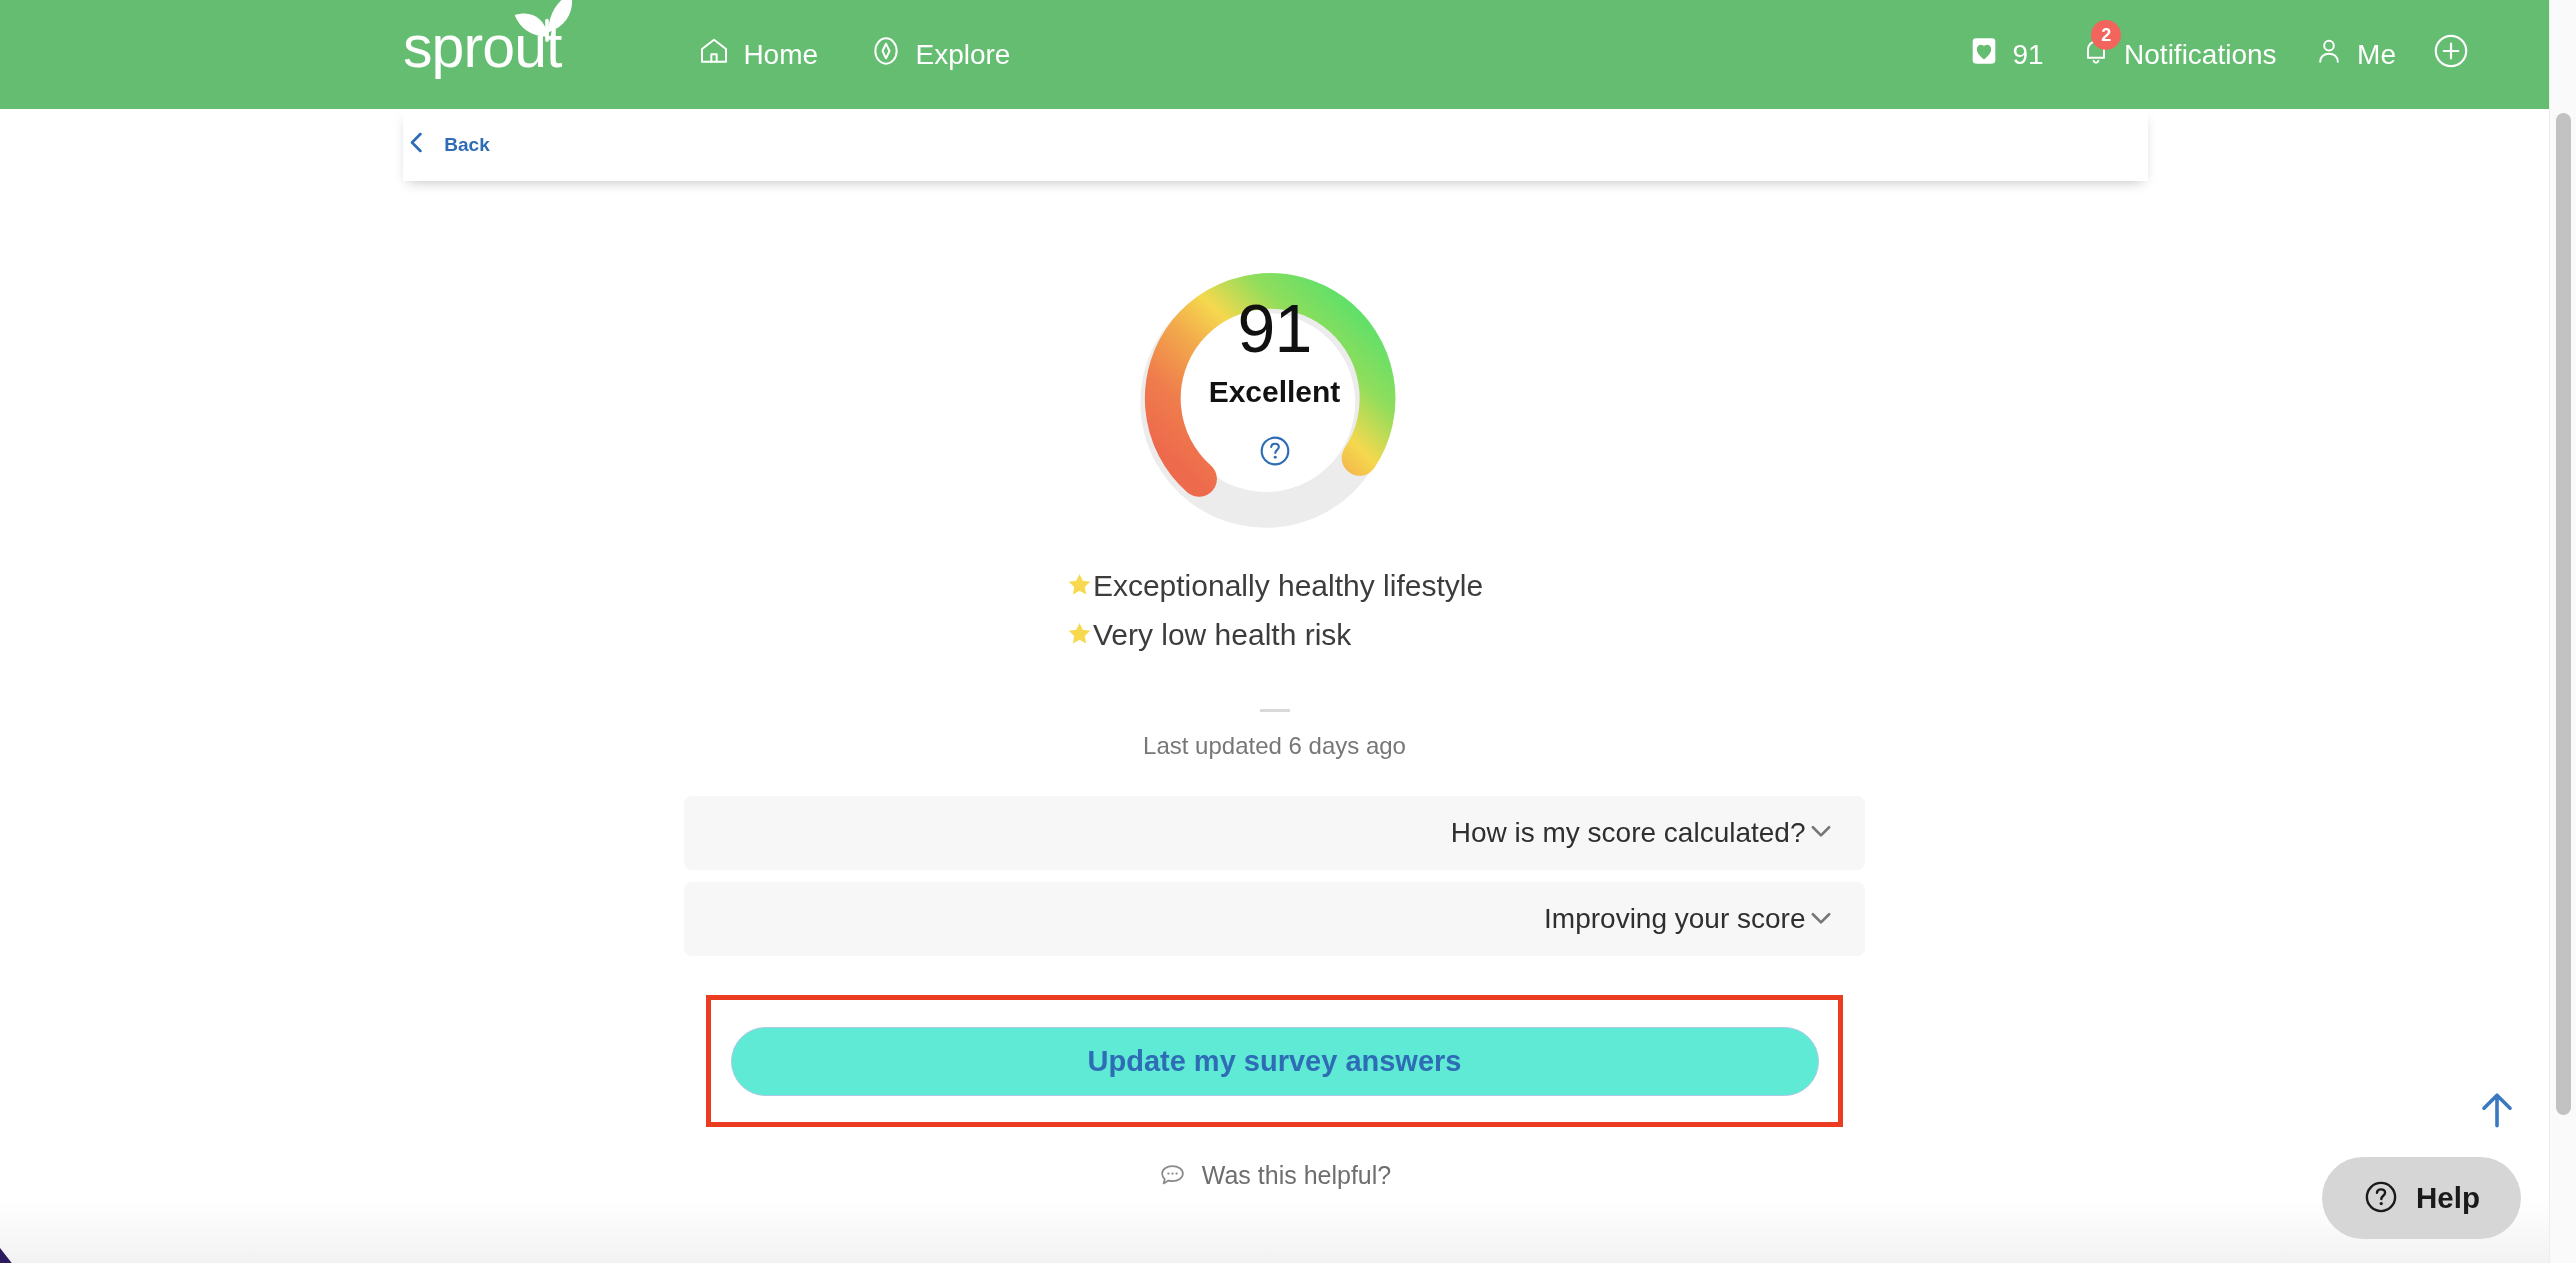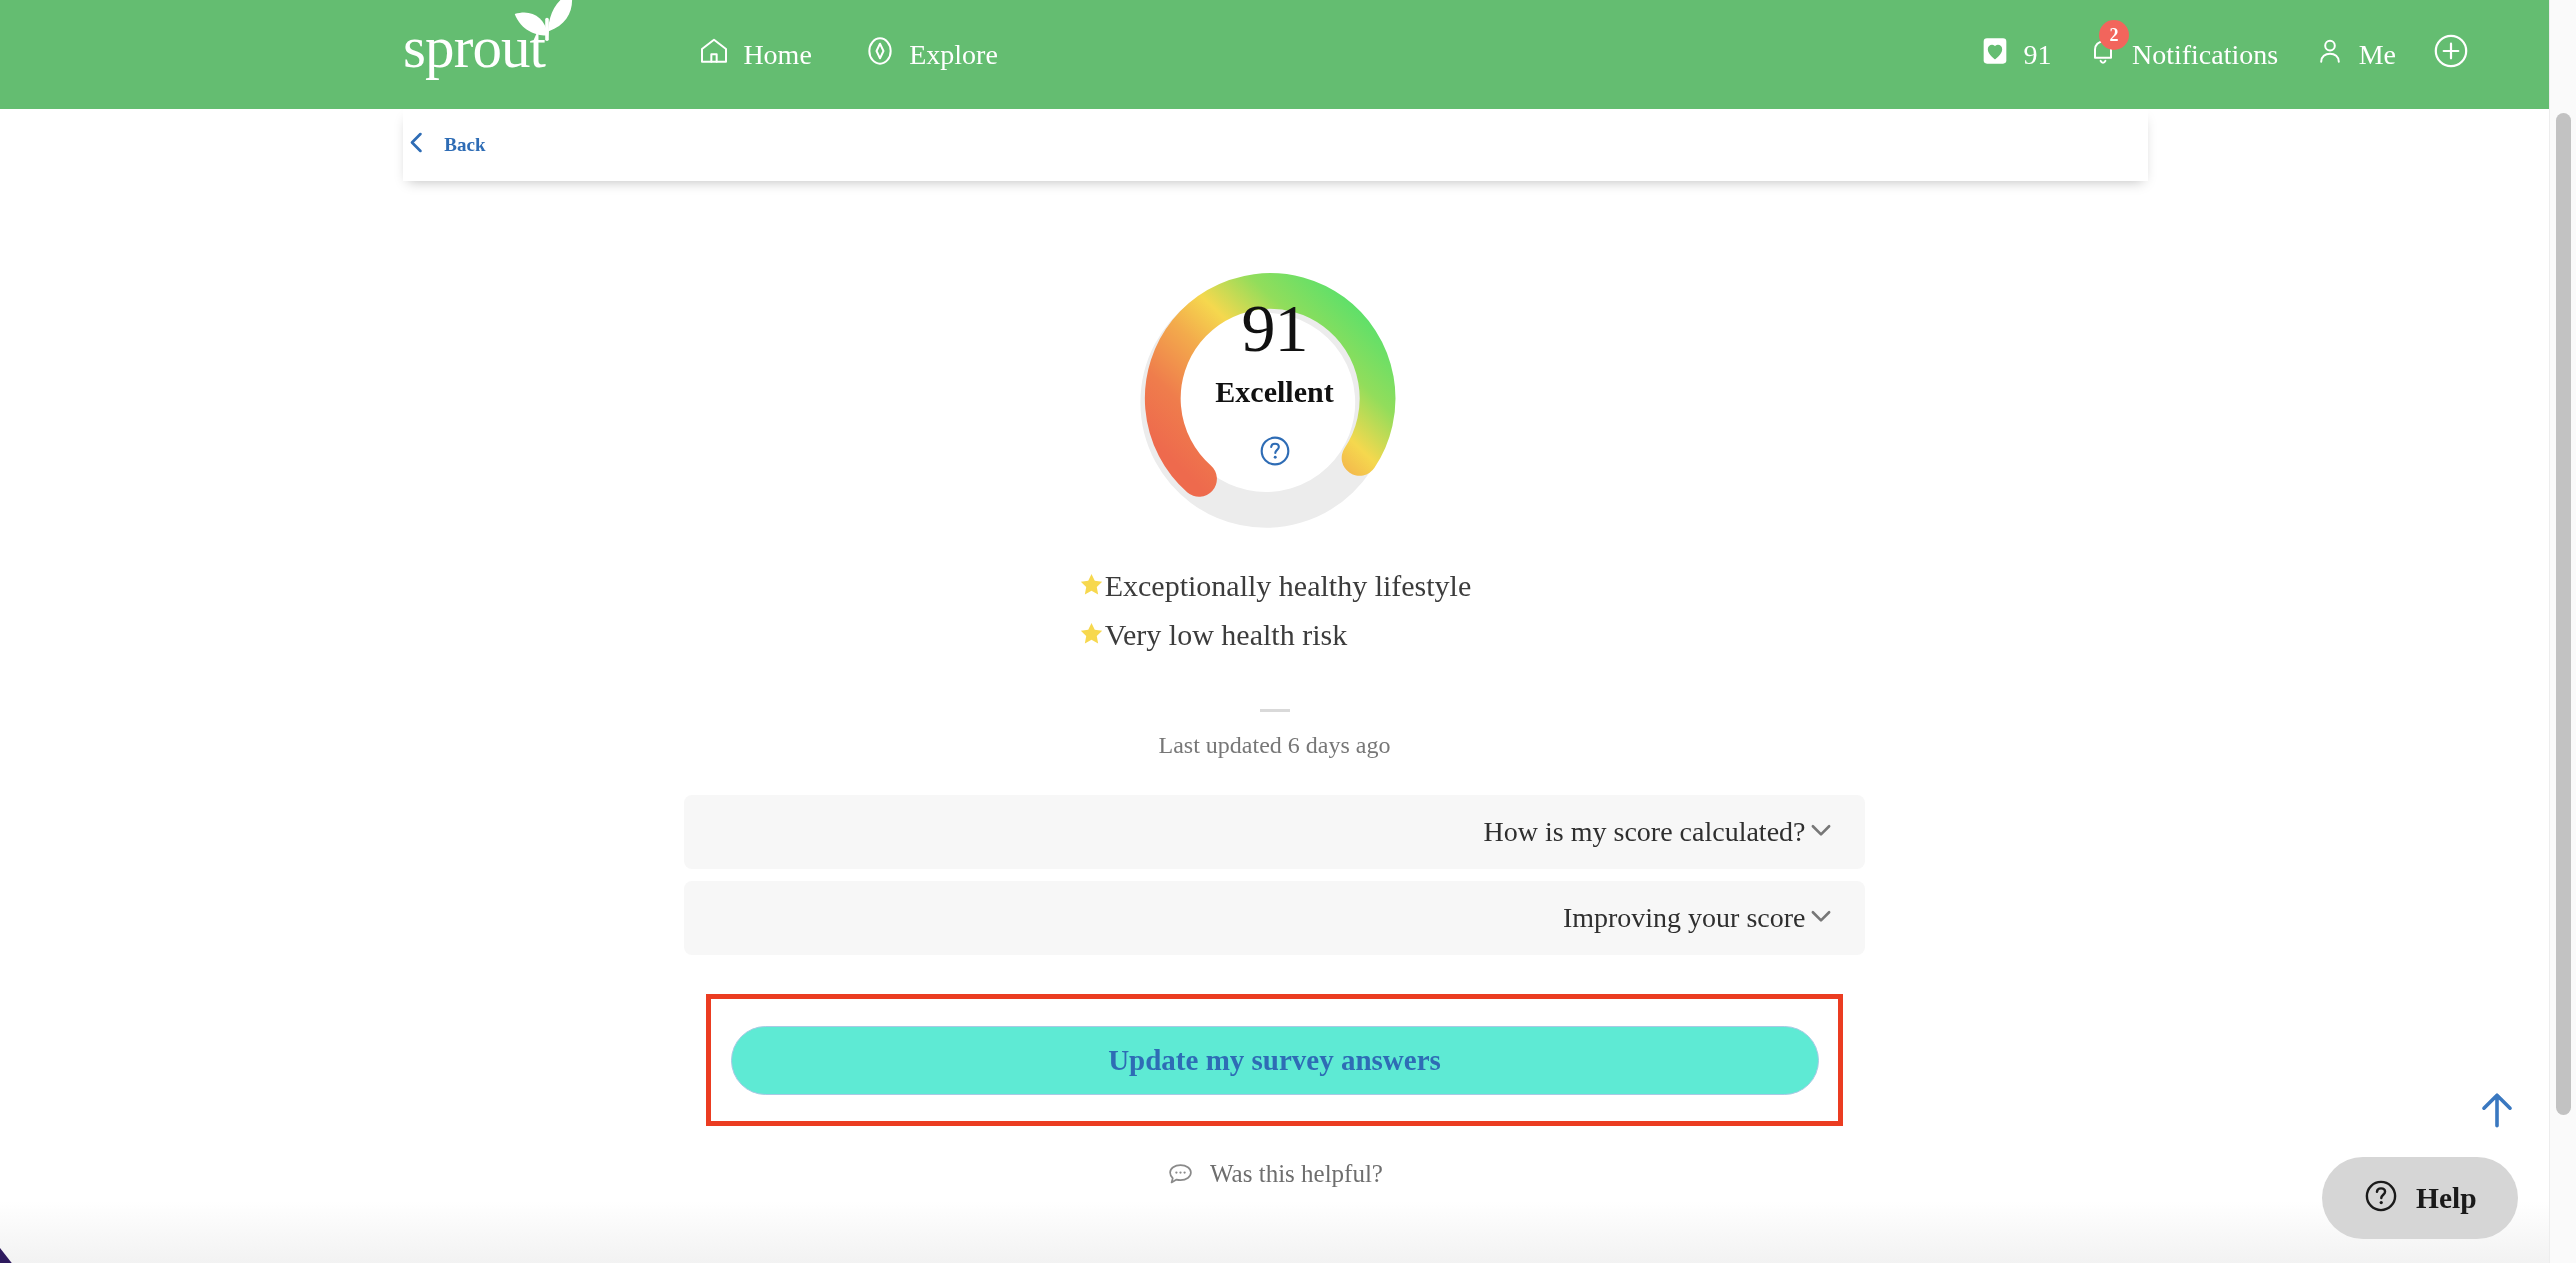--- a/index.html
+++ b/index.html
@@ -7,21 +7,20 @@
     width: 2576px; height: 1264px;
     background: #ffffff;
     font-family: "Liberation Sans", sans-serif;
     overflow: hidden;
   }
   #page {
     position: relative;
     width: 2576px; height: 1264px;
     background: #ffffff;
     overflow: hidden;
-    font-family: Liberation Serif, serif;
   }
 
   
   .topnav {
     position: absolute; top: 0; left: 0;
     width: 2549px; height: 109px;
     background: #64bd71;
     display: flex; align-items: center;
     z-index: 40;
   }

